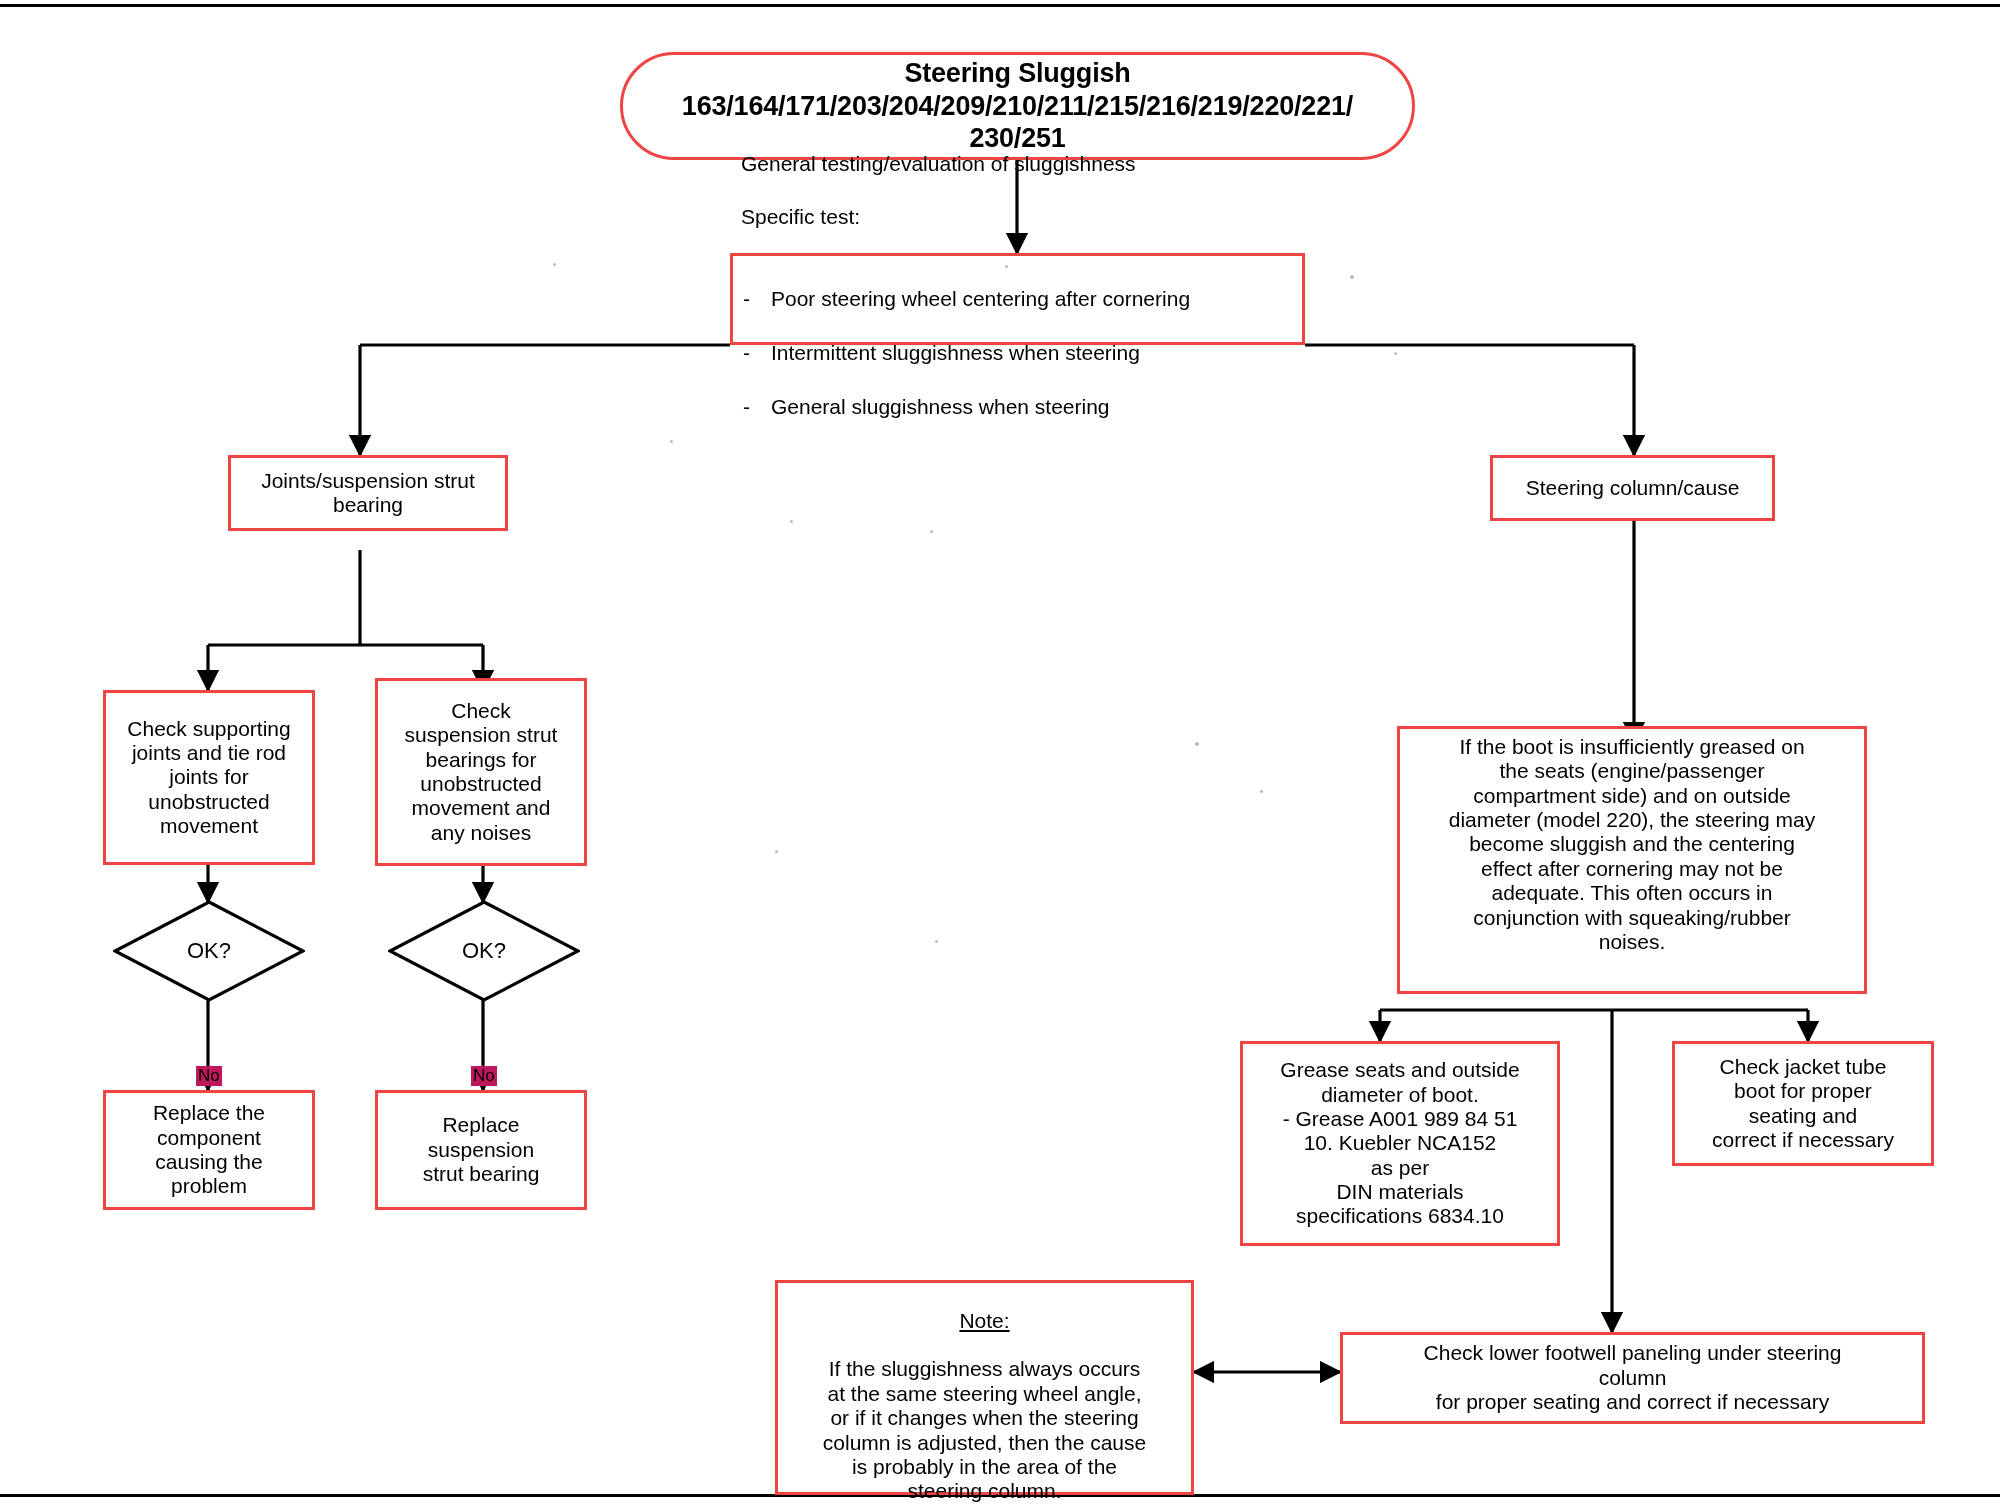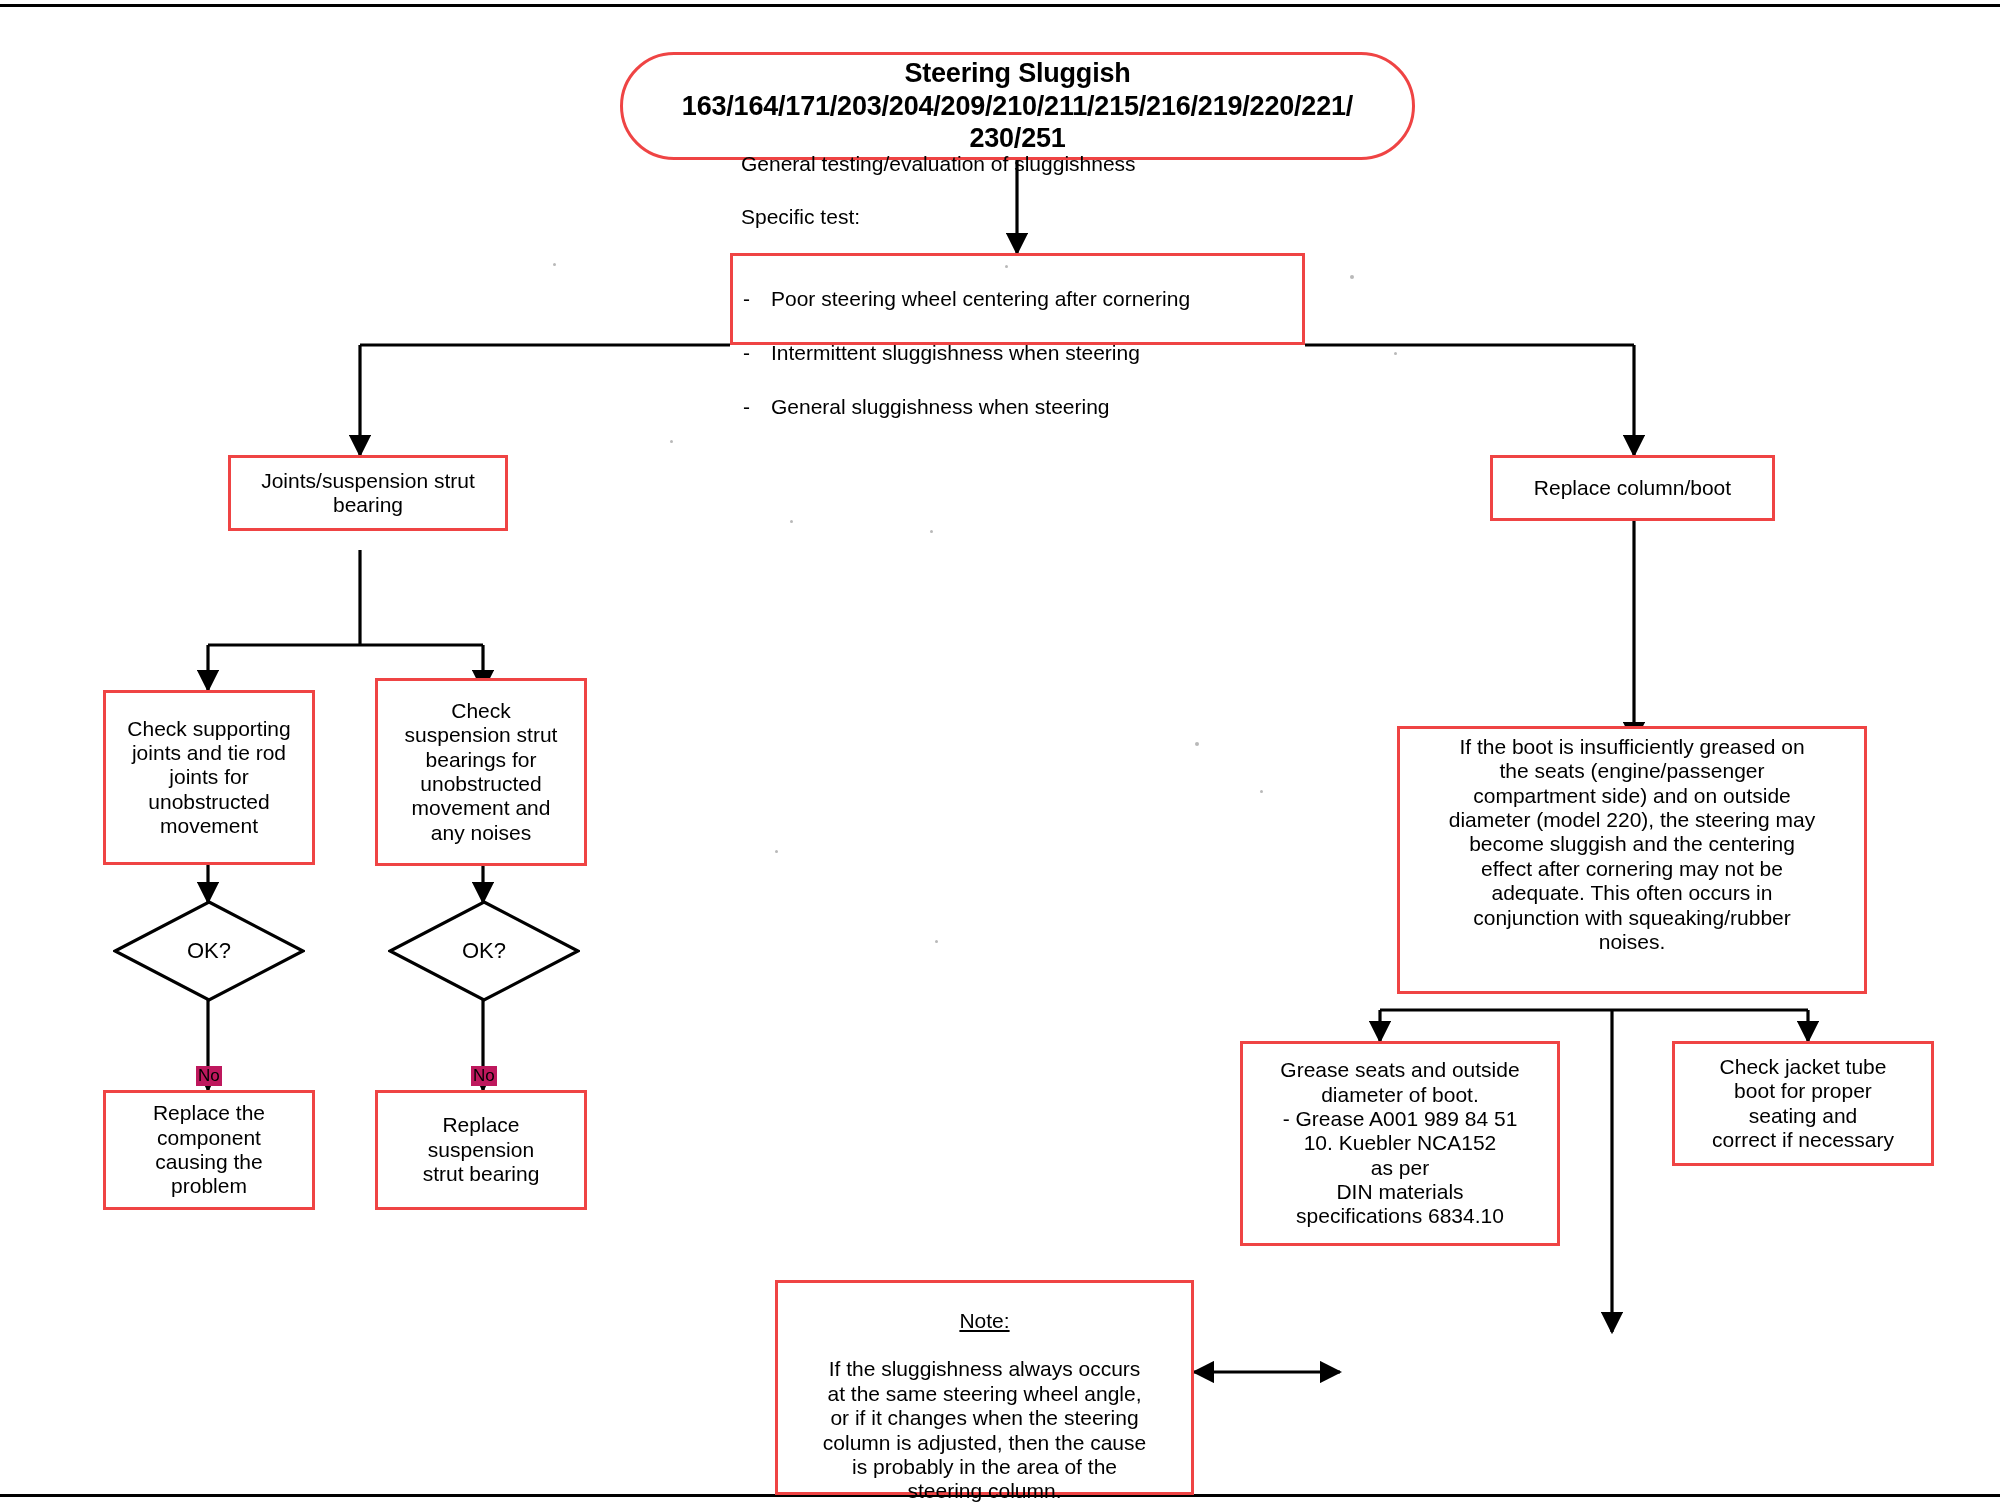--- a/index.html
+++ b/index.html
@@ -189,21 +189,21 @@
         <li>Poor steering wheel centering after cornering</li>
         <li>Intermittent sluggishness when steering</li>
         <li>General sluggishness when steering</li>
       </ul>
     </div>
   </div>
 
   <div class="node" style="left:228px; top:455px; width:280px; height:76px;">Joints/suspension strut
 bearing</div>
 
-  <div class="node" style="left:1490px; top:455px; width:285px; height:66px;">Replace column/boot</div>
+  <div class="node" style="left:1490px; top:455px; width:285px; height:66px;">Steering column/cause</div>
 
   <div class="node" style="left:103px; top:690px; width:212px; height:175px;">Check supporting
 joints and tie rod
 joints for
 unobstructed
 movement</div>
 
   <div class="node" style="left:375px; top:678px; width:212px; height:188px;">Check
 suspension strut
 bearings for
@@ -253,20 +253,23 @@
 10.        Kuebler NCA152
 as per
 DIN materials
 specifications 6834.10</div>
 
   <div class="node" style="left:1672px; top:1041px; width:262px; height:125px;">Check jacket tube
 boot for proper
 seating and
 correct if necessary</div>
 
+  <div class="node" style="left:1340px; top:1332px; width:585px; height:92px;">Check lower footwell paneling under steering
+column
+for proper seating and correct if necessary</div>
 
   <div class="node" style="left:775px; top:1280px; width:419px; height:215px;">
     <div class="inner">
       <span class="note-title">Note:</span>
       <span>If the sluggishness always occurs
 at the same steering wheel angle,
 or if it changes when the steering
 column is adjusted, then the cause
 is probably in the area of the
 steering column.</span>

